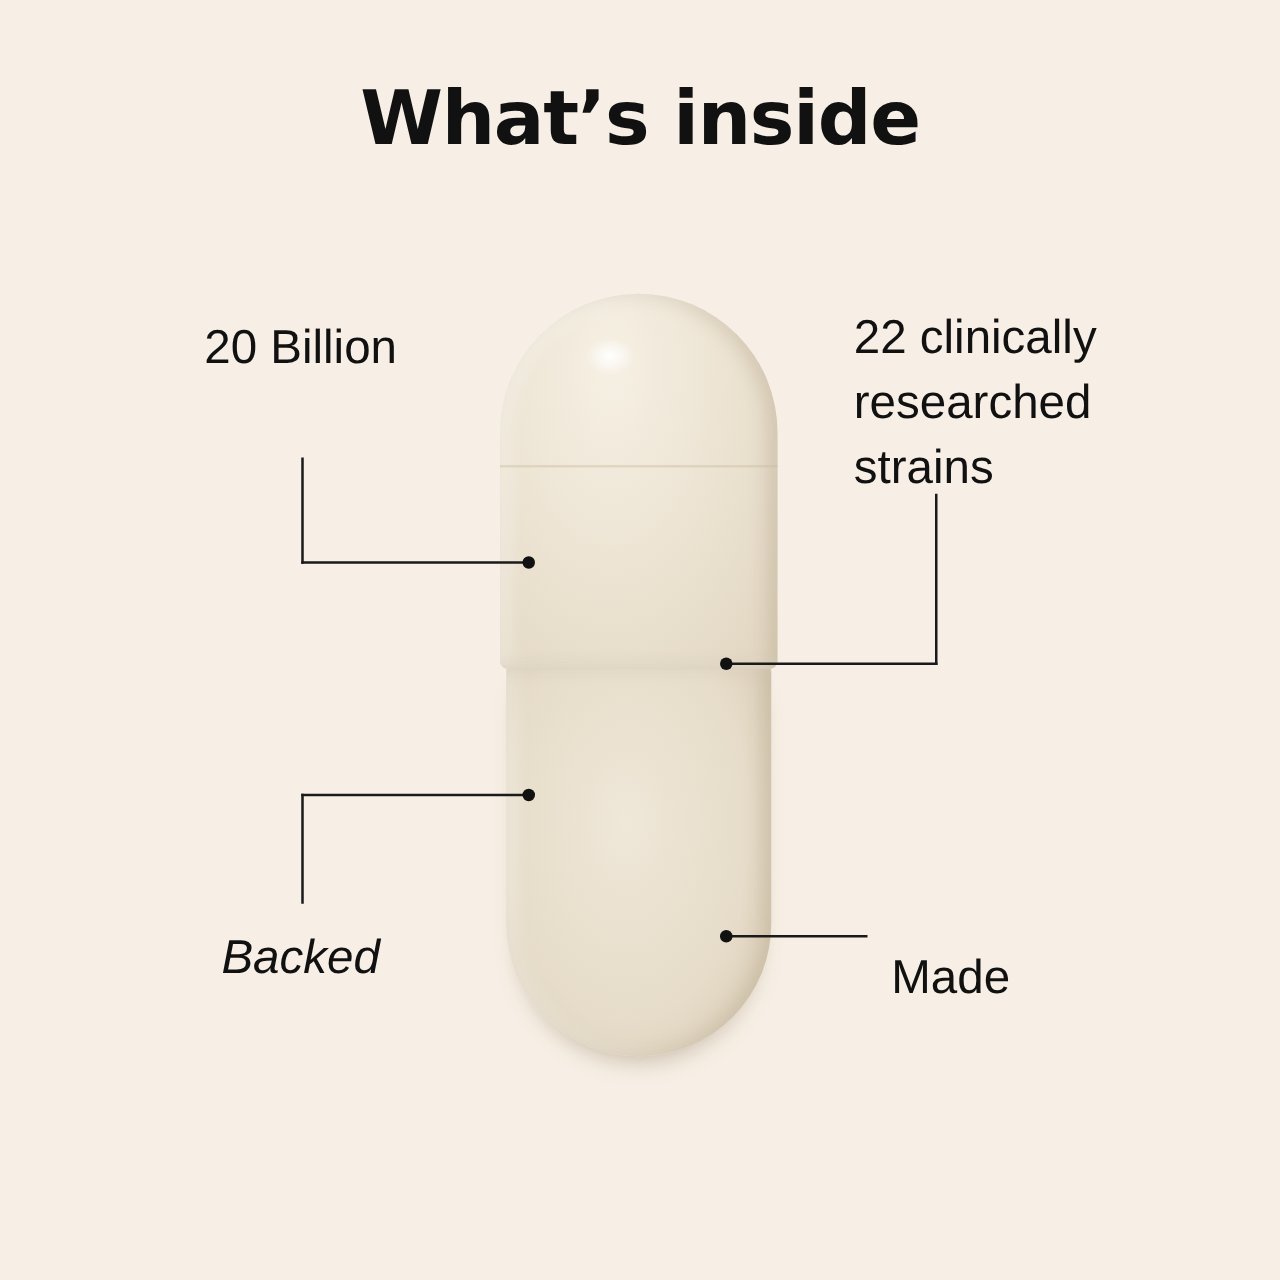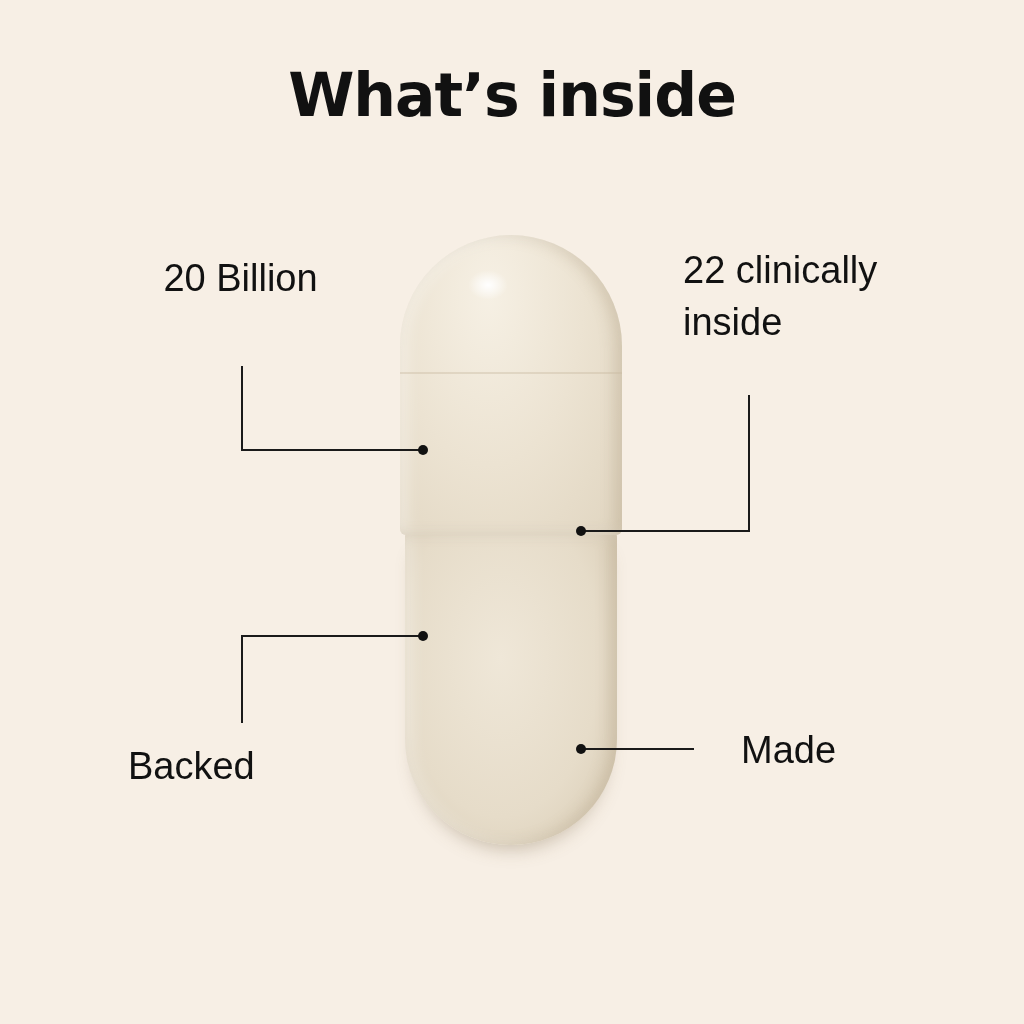--- a/index.html
+++ b/index.html
@@ -32,30 +32,31 @@
 
 <div class="label" style="left:148px;top:252px;width:185px;text-align:center;">
   <div>20 Billion</div>
 </div>
 <div class="line" style="left:241px;top:366px;width:2px;height:85px;"></div>
 <div class="line" style="left:241px;top:449px;width:182px;height:2px;"></div>
 <div class="dot" style="left:418px;top:445px;"></div>
 
 <div class="label" style="left:683px;top:244px;width:260px;">
   <div>22 clinically</div>
-  <div>inside</div>
+  <div>researched</div>
+  <div>strains</div>
 </div>
 <div class="line" style="left:748px;top:395px;width:2px;height:137px;"></div>
 <div class="line" style="left:582px;top:530px;width:168px;height:2px;"></div>
 <div class="dot" style="left:576px;top:526px;"></div>
 
 <div class="line" style="left:241px;top:635px;width:182px;height:2px;"></div>
 <div class="line" style="left:241px;top:635px;width:2px;height:88px;"></div>
 <div class="dot" style="left:418px;top:631px;"></div>
-<div class="label" style="left:128px;top:740px;width:225px;text-align:left;">
+<div class="label" style="left:128px;top:740px;width:225px;text-align:center;font-style:italic;">
   <div>Backed</div>
 </div>
 
 <div class="dot" style="left:576px;top:744px;"></div>
 <div class="line" style="left:582px;top:748px;width:112px;height:2px;"></div>
-<div class="label" style="left:713px;top:724px;width:220px;margin-left:28px;">
+<div class="label" style="left:713px;top:756px;width:220px;">
   <div>Made</div>
 </div>
 
 </body></html>

